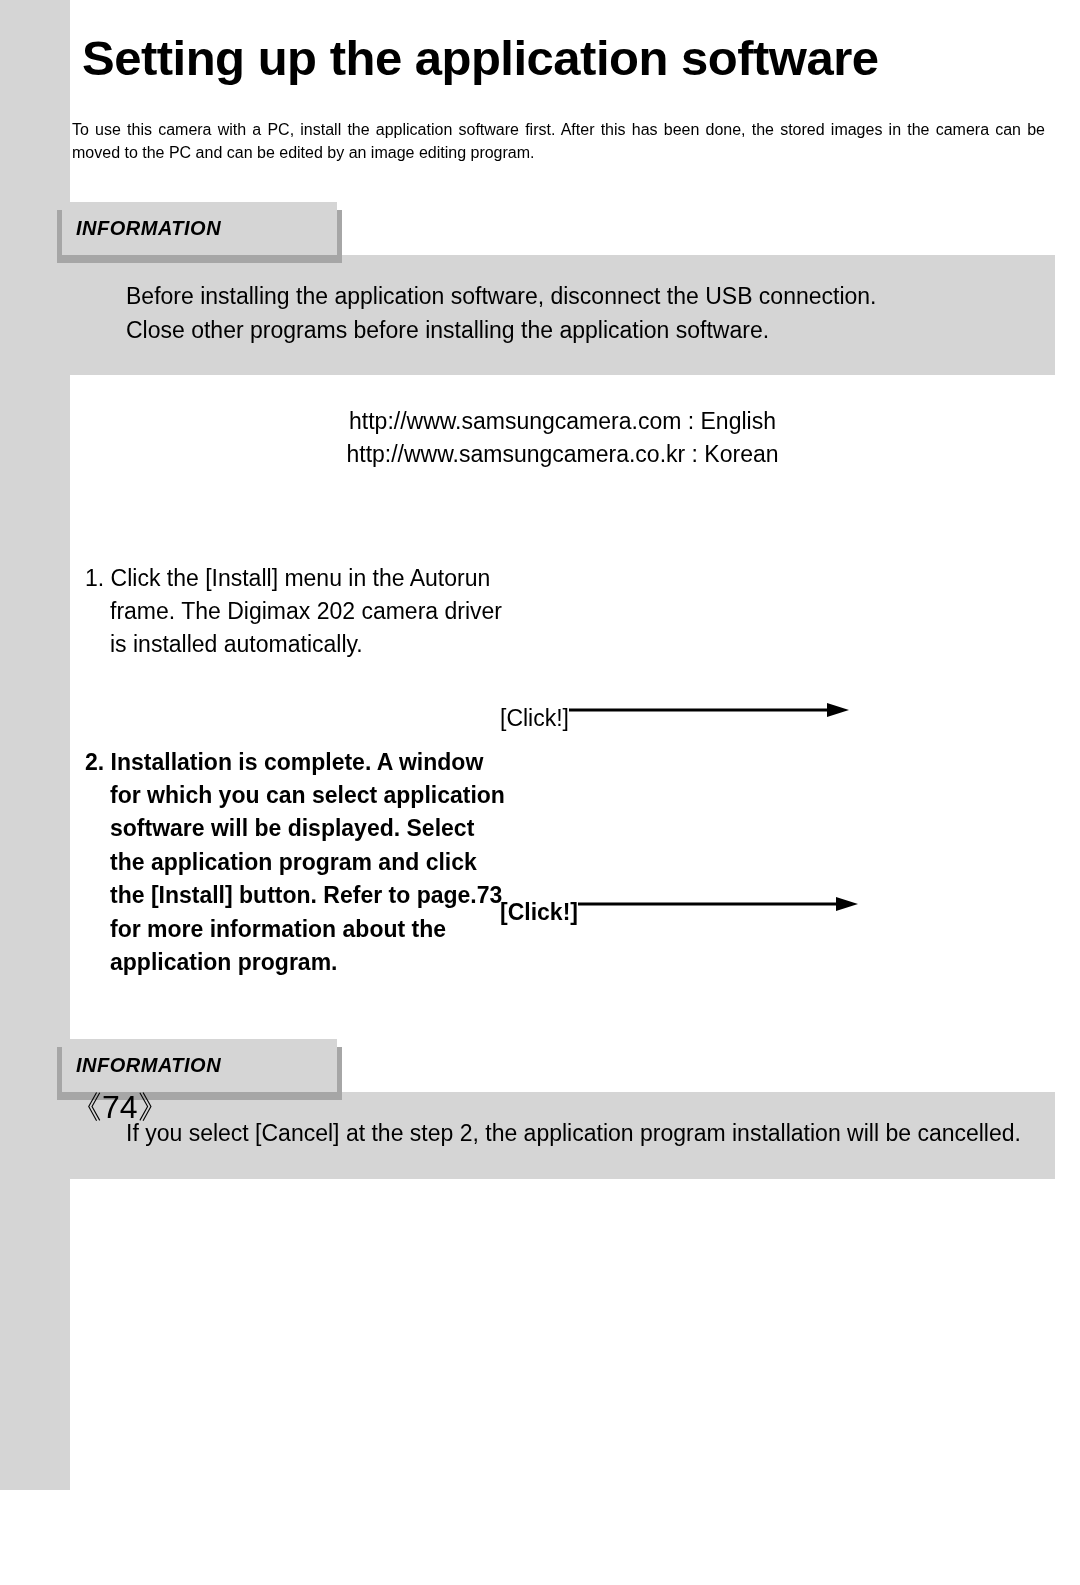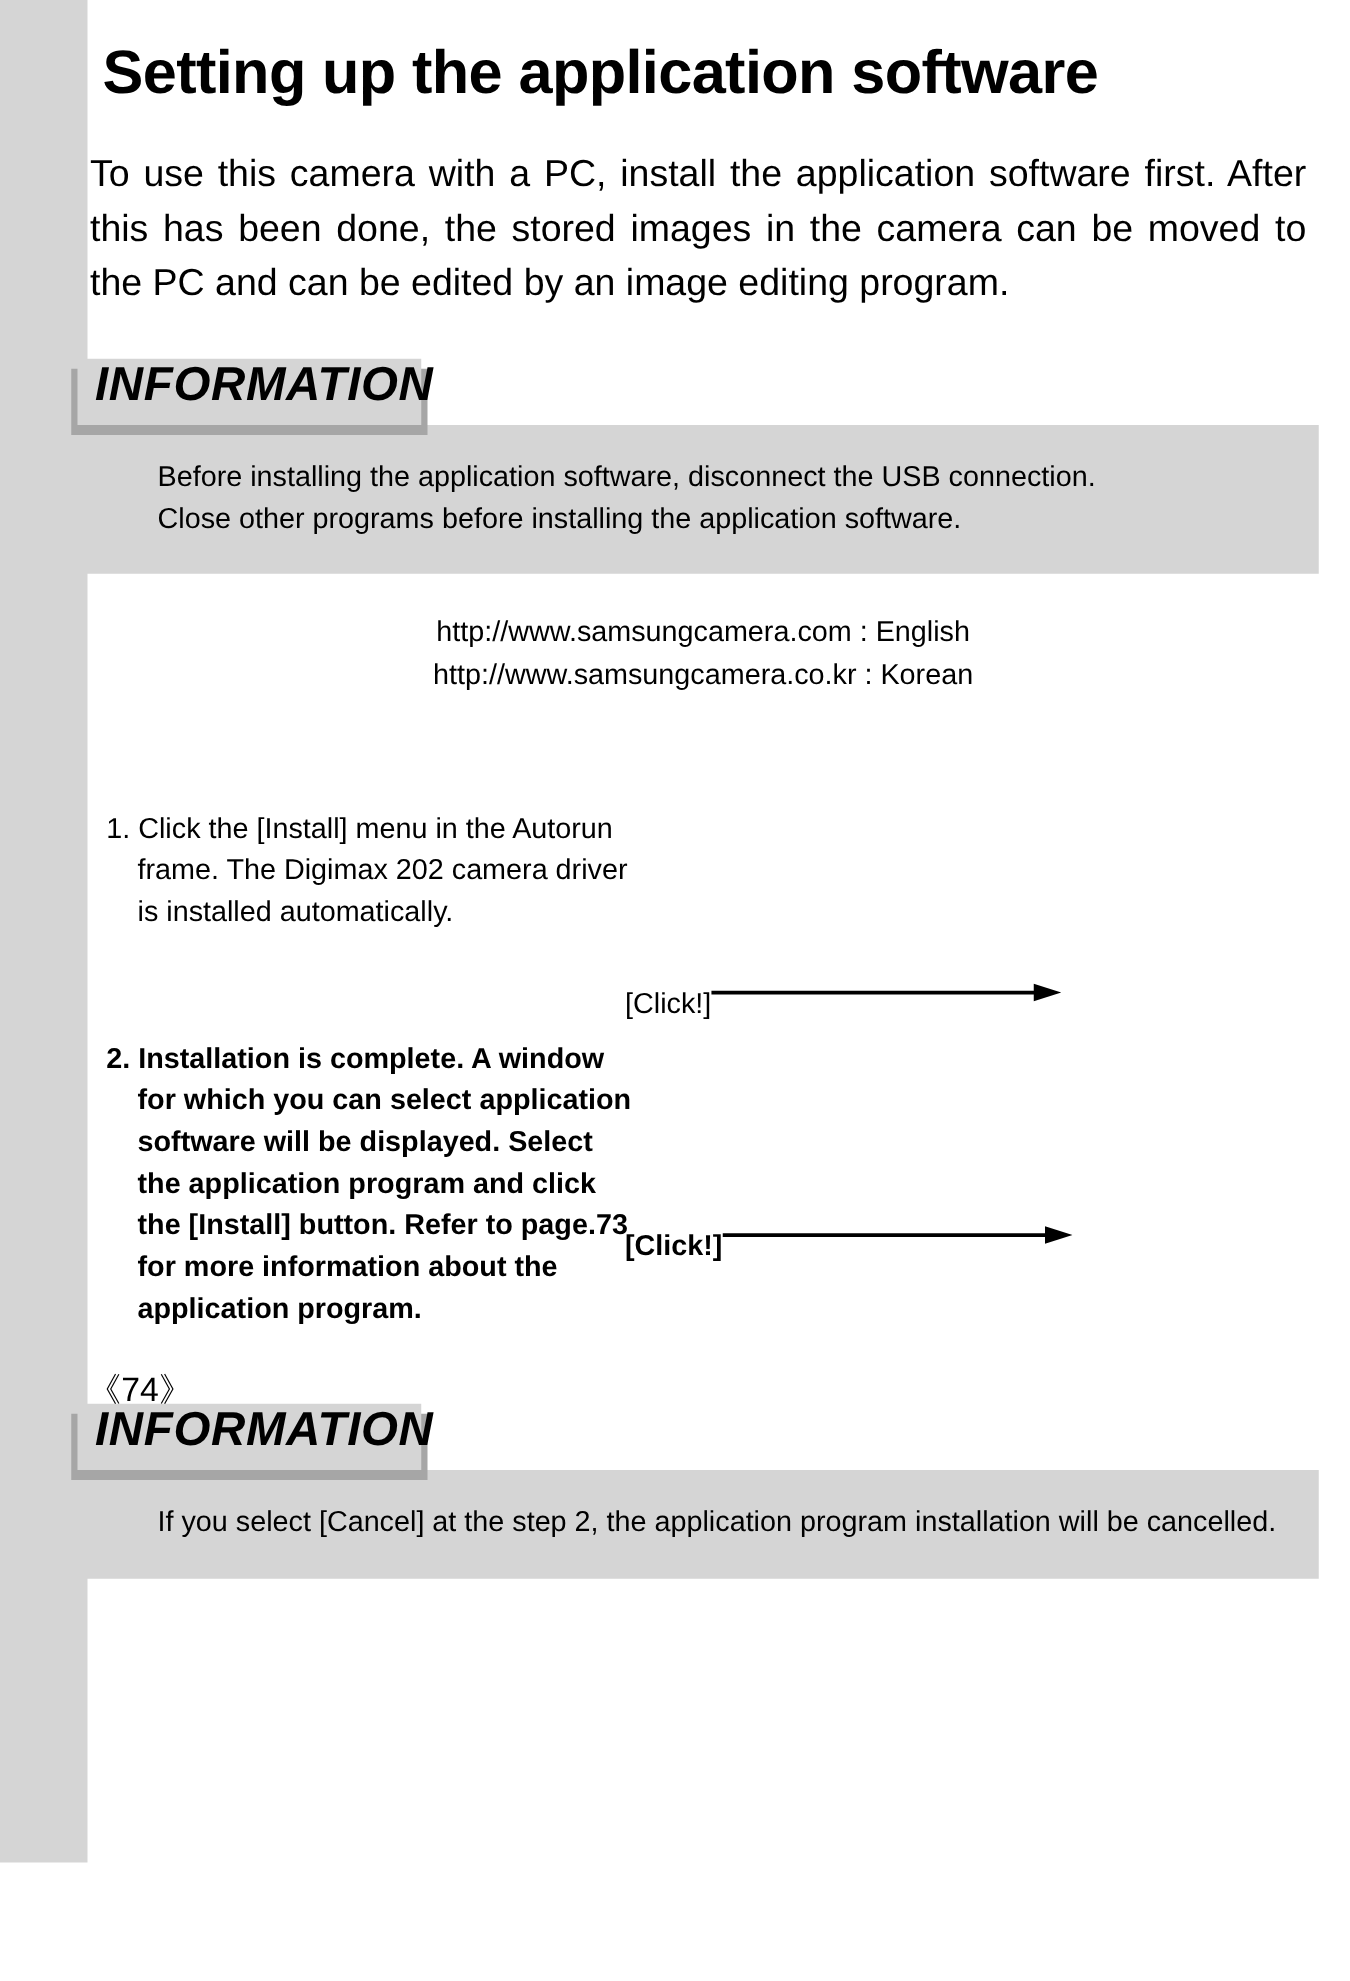--- a/index.html
+++ b/index.html
@@ -23,42 +23,43 @@
       top: 0;
     }
     .title {
       font-size: 49px;
       font-weight: 700;
       letter-spacing: -0.5px;
       padding: 30px 0 0 12px;
       color: #000;
     }
     .intro {
-      font-size: 30px;
+      font-size: 16px;
       line-height: 1.45;
       padding: 32px 10px 0 2px;
       text-align: justify;
     }
     .info-header {
       position: relative;
       margin: 38px 0 0 0;
     }
     .info-header .tab-shadow {
       position: absolute;
       left: -13px; top: 8px;
       width: 285px; height: 53px;
       background: #a6a6a6;
     }
     .info-header .tab {
       position: relative;
       width: 275px; height: 53px;
       background: #d5d5d5;
       display: flex;
+      align-items: center;
       padding-left: 14px;
-      font-size: 38px;
+      font-size: 20px;
       font-weight: 700;
       font-style: italic;
       letter-spacing: 0.5px;
       margin-left: -8px;
     }
     .info-body {
       background: #d5d5d5;
       margin-left: -8px;
       margin-right: 0;
       padding: 25px 20px 28px 64px;
@@ -96,21 +97,21 @@
     }
     .arrow-svg { flex: 0 0 auto; }
     .step1-click { left: 430px; top: 140px; }
     .step2 { margin-top: 84px; font-weight: bold; }
     .step2-click { left: 430px; top: 150px; }
     .info2 { margin-top: 60px; }
     .page-num {
       position: absolute;
       left: 70px;
       bottom: 55px;
-      font-size: 27px;
+      font-size: 32px;
     }
     .page-num .bracket { font-family: serif; }
   </style>
 </head>
 <body>
 
 <div class="page">
   <div class="page-bg-left"></div>
   <div class="content">
 

